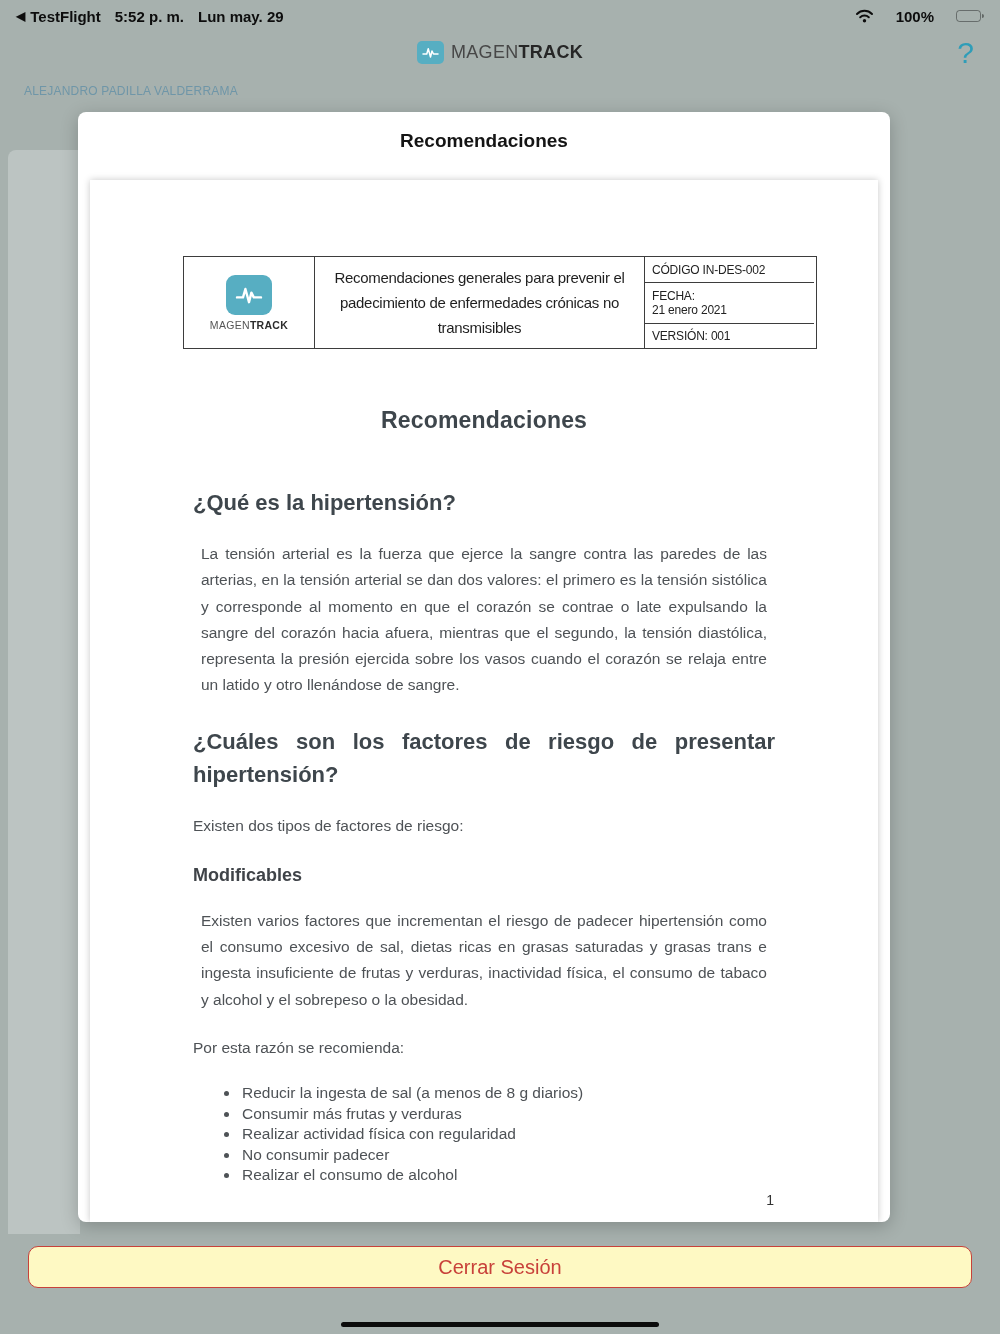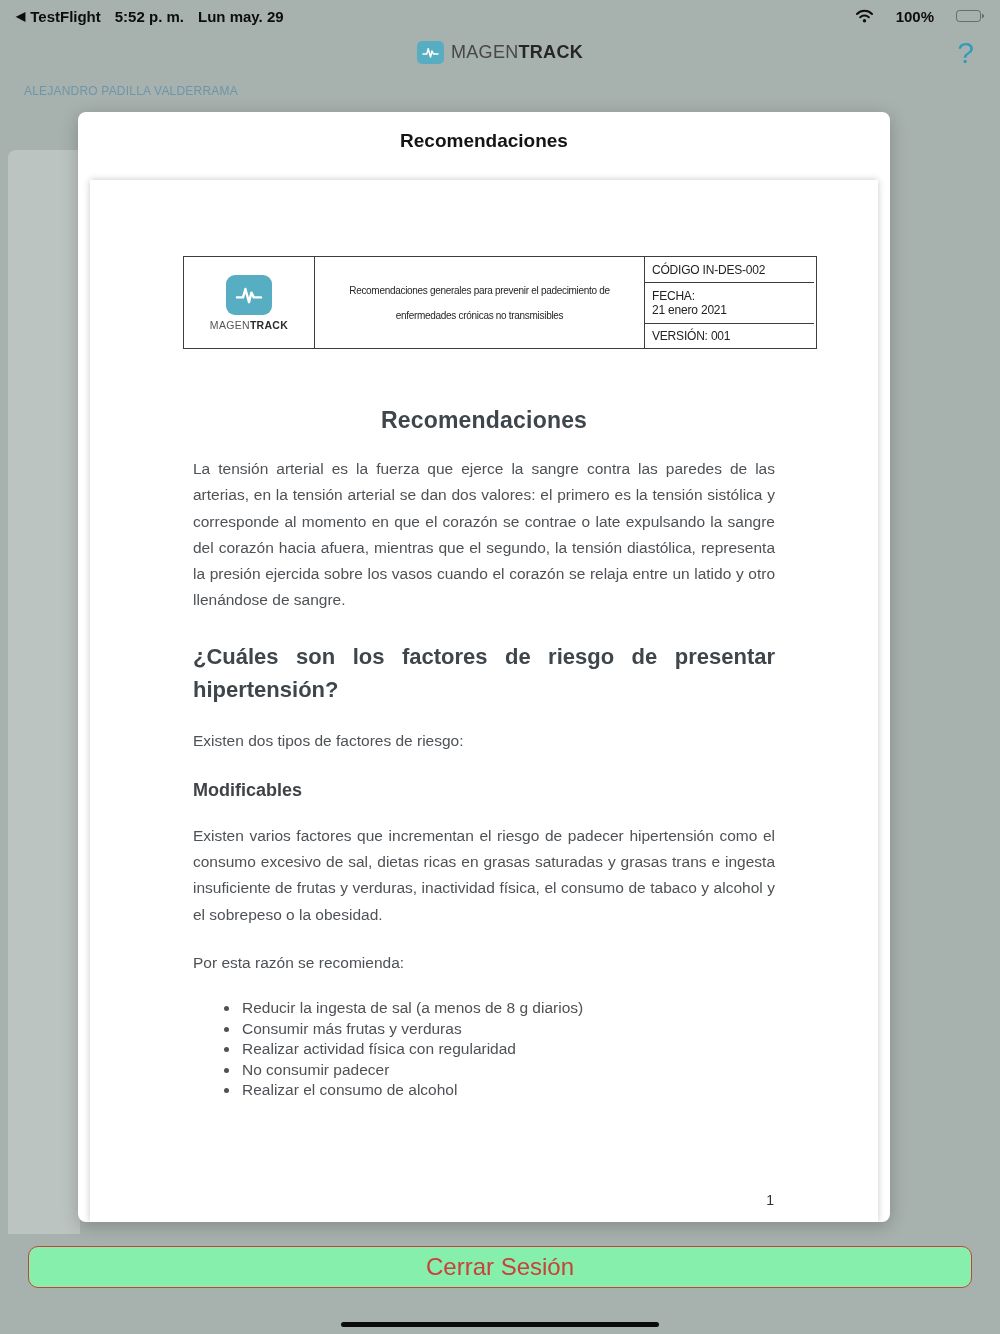--- a/index.html
+++ b/index.html
@@ -90,21 +90,21 @@
   .dt-cell:first-child { border-left:none; }
   .dt-logo { display:flex; flex-direction:column; align-items:center; justify-content:center; gap:4px; padding:6px 0; }
   .dt-logo-icon {
     width:46px; height:40px; background: var(--brand-teal, #57aec2);
     border-radius:9px; display:flex; align-items:center; justify-content:center;
   }
   .dt-logo-text { font-size:10.5px; color:#555; letter-spacing:0.3px; }
   .dt-logo-text b { color:#2b2b2b; }
   .dt-title {
     display:flex; align-items:center; justify-content:center; text-align:center;
-    font-size:10px; line-height:25px; color:#1f1f1f; padding:4px 16px;
+    font-size:15px; line-height:25px; color:#1f1f1f; padding:4px 16px;
     letter-spacing:-0.3px;
   }
   .dt-meta { display:grid; grid-template-rows:25px 41px 25px; }
   .dt-meta-row {
     border-top:1.5px solid #3d3d3d; box-sizing:border-box;
     display:flex; flex-direction:column; justify-content:center;
     padding-left:7px; font-size:12px; color:#222; line-height:14px;
     letter-spacing:-0.2px;
   }
   .dt-meta-row:first-child { border-top:none; }
@@ -112,33 +112,33 @@
   
   .doc-h1 {
     margin:58px 0 0; text-align:center;
     font-size:23px; font-weight:700; color:#3e464c; letter-spacing:0.2px;
   }
   .doc-h2 {
     margin:52px 0 0; font-size:22px; font-weight:700; color:#3e464c;
     line-height:33px; text-align:justify;
   }
   .doc-h2.second { margin-top:26px; }
-  .doc-p { margin:22px 0 0; text-align:justify; line-height:26.3px; }
+  .doc-p { margin:22px 8px 0; text-align:justify; line-height:26.3px; }
   .doc-lead { margin:22px 0 0; line-height:26px; }
   .doc-bold-label { margin:26px 0 0; font-weight:700; font-size:18px; color:#3f4348; }
   .doc-list { margin:22px 0 0; padding-left:47px; }
   .doc-list li { line-height:20.6px; padding-left:2px; }
   .page-number { position:absolute; right:104px; bottom:14px; font-size:14px; color:#333; }
 
   
   .logout-btn {
     position:absolute; left:28px; right:28px; top:1246px; height:42px;
     border:1.5px solid var(--logout-red, #c8413a); border-radius:10px;
-    background:#86efac; color: var(--logout-red, #c8413a);
-    font-size:24px; font-family:inherit; cursor:pointer;
+    background:#fef9c3; color: var(--logout-red, #c8413a);
+    font-size:20px; font-family:inherit; cursor:pointer;
   }
   .home-indicator {
     position:absolute; bottom:7px; left:50%; transform:translateX(-50%);
     width:318px; height:5px; border-radius:3px; background:#0b0b0b;
   }
 </style>
 </head>
 <body>
 
 <div class="screen">
@@ -203,20 +203,21 @@
             <div class="dt-meta-row">
               <span>FECHA:</span>
               <span>21 enero 2021</span>
             </div>
             <div class="dt-meta-row">VERSIÓN: 001</div>
           </div>
         </div>
 
         <h1 class="doc-h1">Recomendaciones</h1>
 
+        <h2 class="doc-h2">¿Qué es la hipertensión?</h2>
         <p class="doc-p">La tensión arterial es la fuerza que ejerce la sangre contra las paredes de las arterias, en la tensión arterial se dan dos valores: el primero es la tensión sistólica y corresponde al momento en que el corazón se contrae o late expulsando la sangre del corazón hacia afuera, mientras que el segundo, la tensión diastólica, representa la presión ejercida sobre los vasos cuando el corazón se relaja entre un latido y otro llenándose de sangre.</p>
 
         <h2 class="doc-h2 second">¿Cuáles son los factores de riesgo de presentar hipertensión?</h2>
         <p class="doc-lead">Existen dos tipos de factores de riesgo:</p>
 
         <p class="doc-bold-label">Modificables</p>
         <p class="doc-p">Existen varios factores que incrementan el riesgo de padecer hipertensión como el consumo excesivo de sal, dietas ricas en grasas saturadas y grasas trans e ingesta insuficiente de frutas y verduras, inactividad física, el consumo de tabaco y alcohol y el sobrepeso o la obesidad.</p>
 
         <p class="doc-lead">Por esta razón se recomienda:</p>
 

